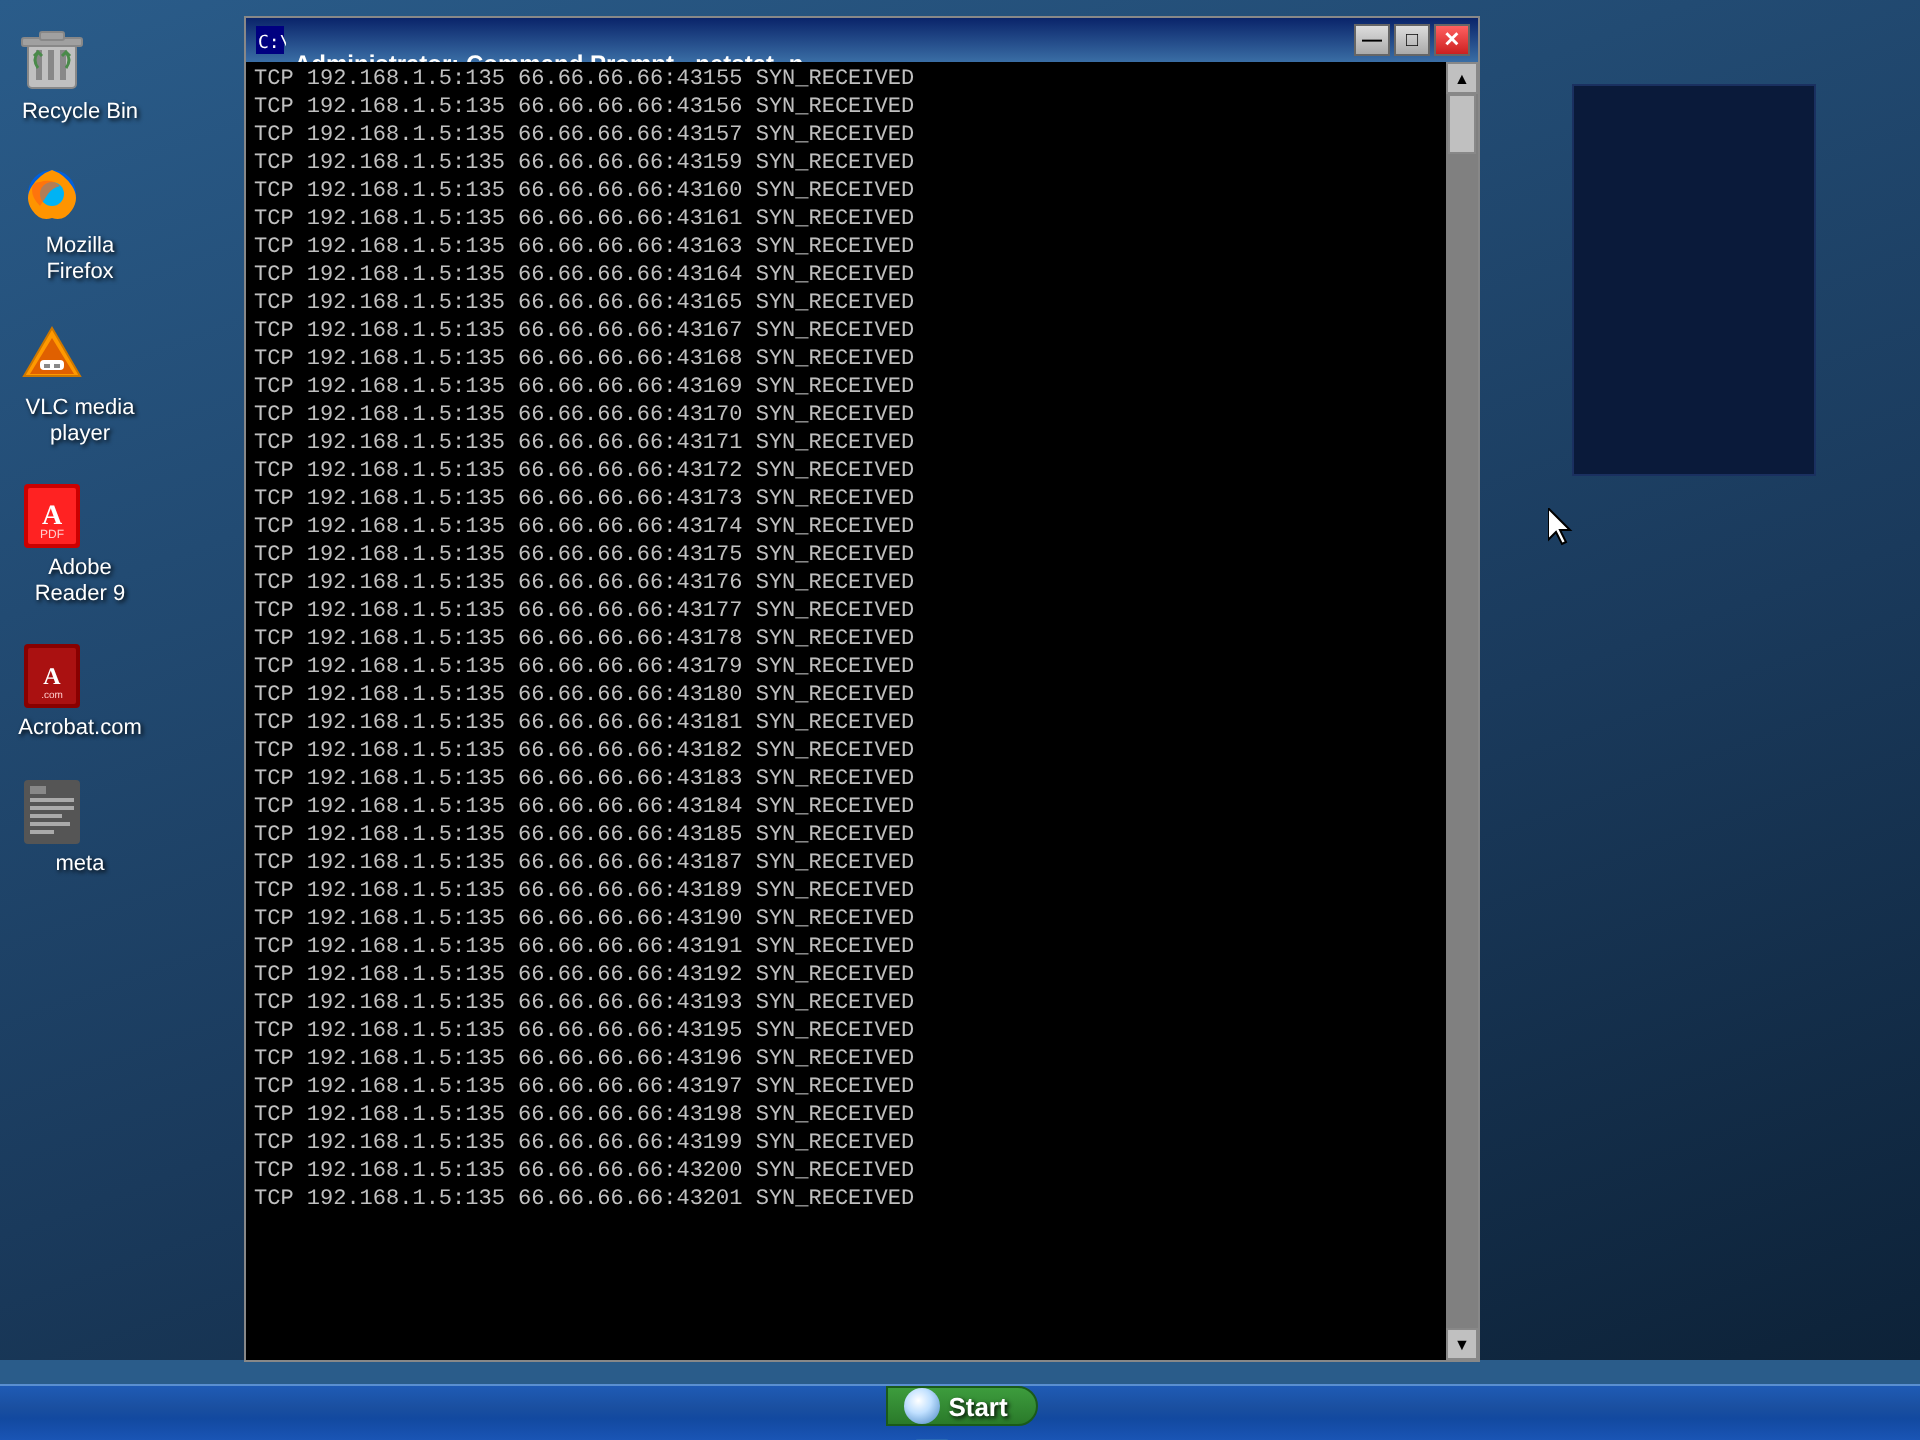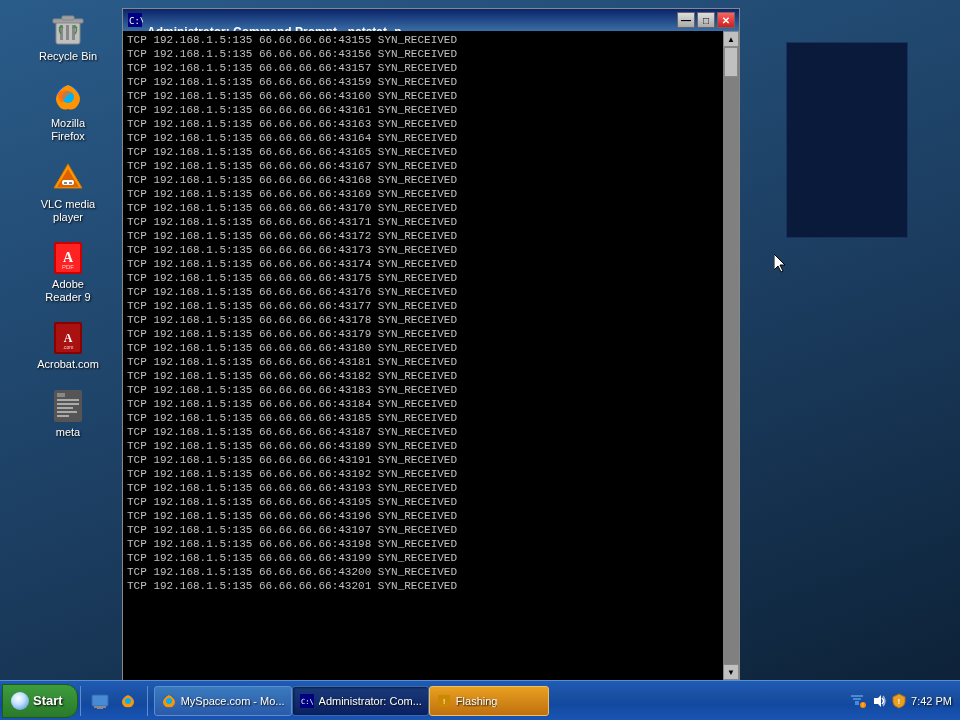--- a/index.html
+++ b/index.html
@@ -27,25 +27,23 @@
       top: 0;
       display: flex;
       flex-direction: column;
       gap: 8px;
       padding: 8px 4px;
     }
 
     .desktop-icon {
       display: flex;
       flex-direction: column;
-      align-items: center;
       width: 72px;
       cursor: pointer;
       padding: 4px;
-      margin-left: 28px;
     }
 
     .icon-img {
       width: 36px;
       height: 36px;
       display: flex;
       align-items: center;
       justify-content: center;
       margin-bottom: 2px;
     }
@@ -179,25 +177,26 @@
       white-space: nowrap;
       line-height: 14px;
     }
 
     
     .taskbar {
       position: absolute;
       bottom: 0;
       left: 0;
       width: 960px;
-      height: 40px;
+      height: 28px;
       background: linear-gradient(to bottom, #1f5bb5 0%, #1a4fa0 40%, #1249a0 60%, #1a55b5 100%);
       display: flex;
       align-items: center;
       border-top: 1px solid #5a8fd0;
+      flex-direction: column;
     }
 
     .start-button {
       height: 34px;
       background: linear-gradient(to bottom, #3d9c3d, #2a7a2a);
       border-radius: 0 12px 12px 0;
       padding: 0 14px 0 8px;
       display: flex;
       align-items: center;
       gap: 4px;
@@ -467,20 +466,21 @@
           <div class="cmd-line">  TCP   192.168.1.5:135        66.66.66.66:43178      SYN_RECEIVED</div>
           <div class="cmd-line">  TCP   192.168.1.5:135        66.66.66.66:43179      SYN_RECEIVED</div>
           <div class="cmd-line">  TCP   192.168.1.5:135        66.66.66.66:43180      SYN_RECEIVED</div>
           <div class="cmd-line">  TCP   192.168.1.5:135        66.66.66.66:43181      SYN_RECEIVED</div>
           <div class="cmd-line">  TCP   192.168.1.5:135        66.66.66.66:43182      SYN_RECEIVED</div>
           <div class="cmd-line">  TCP   192.168.1.5:135        66.66.66.66:43183      SYN_RECEIVED</div>
           <div class="cmd-line">  TCP   192.168.1.5:135        66.66.66.66:43184      SYN_RECEIVED</div>
           <div class="cmd-line">  TCP   192.168.1.5:135        66.66.66.66:43185      SYN_RECEIVED</div>
           <div class="cmd-line">  TCP   192.168.1.5:135        66.66.66.66:43187      SYN_RECEIVED</div>
           <div class="cmd-line">  TCP   192.168.1.5:135        66.66.66.66:43189      SYN_RECEIVED</div>
+          <div class="cmd-line">  TCP   192.168.1.5:135        66.66.66.66:43190      SYN_RECEIVED</div>
           <div class="cmd-line">  TCP   192.168.1.5:135        66.66.66.66:43191      SYN_RECEIVED</div>
           <div class="cmd-line">  TCP   192.168.1.5:135        66.66.66.66:43192      SYN_RECEIVED</div>
           <div class="cmd-line">  TCP   192.168.1.5:135        66.66.66.66:43193      SYN_RECEIVED</div>
           <div class="cmd-line">  TCP   192.168.1.5:135        66.66.66.66:43195      SYN_RECEIVED</div>
           <div class="cmd-line">  TCP   192.168.1.5:135        66.66.66.66:43196      SYN_RECEIVED</div>
           <div class="cmd-line">  TCP   192.168.1.5:135        66.66.66.66:43197      SYN_RECEIVED</div>
           <div class="cmd-line">  TCP   192.168.1.5:135        66.66.66.66:43198      SYN_RECEIVED</div>
           <div class="cmd-line">  TCP   192.168.1.5:135        66.66.66.66:43199      SYN_RECEIVED</div>
           <div class="cmd-line">  TCP   192.168.1.5:135        66.66.66.66:43200      SYN_RECEIVED</div>
           <div class="cmd-line">  TCP   192.168.1.5:135        66.66.66.66:43201      SYN_RECEIVED</div>

